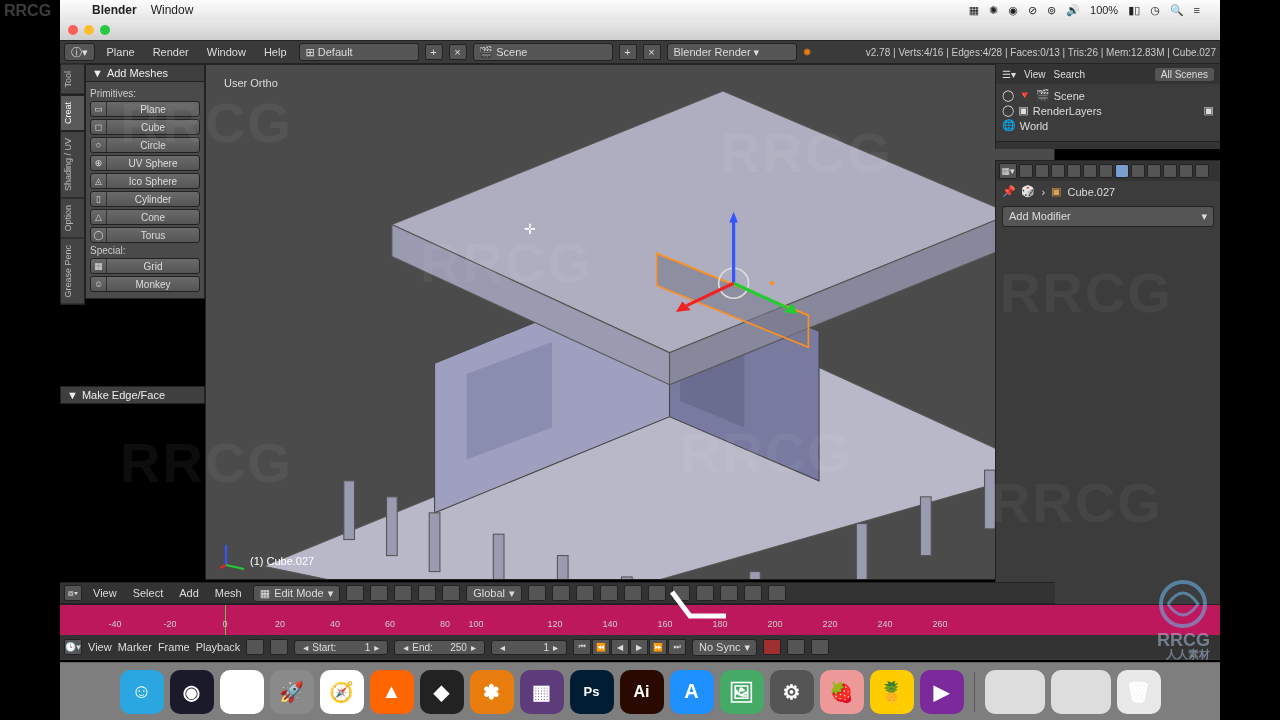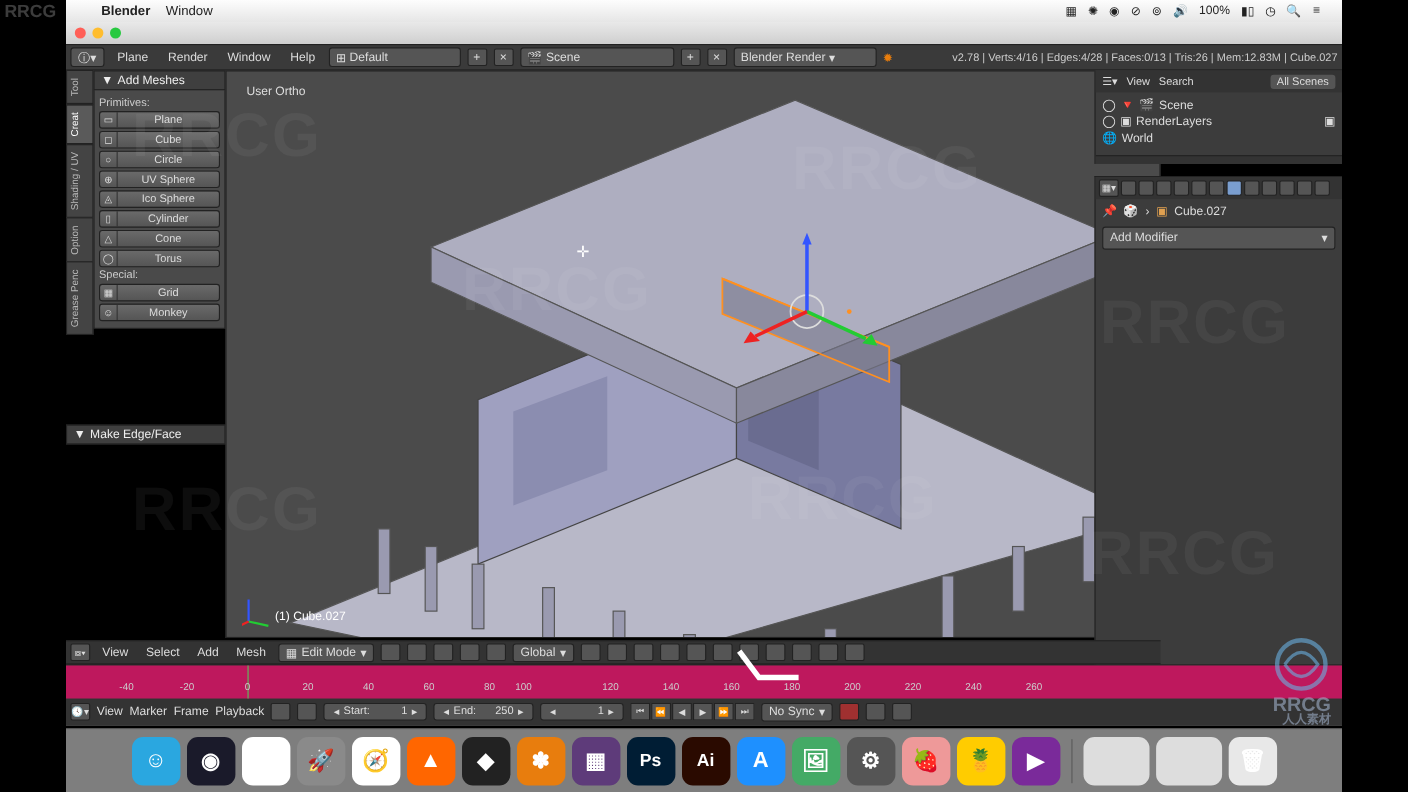--- a/index.html
+++ b/index.html
@@ -423,21 +423,21 @@
   <div id="dock-icons" style="display:flex;gap:6px;align-items:center;">
       <div class="dock-icon" style="background: rgb(42, 167, 224);">☺</div>
       <div class="dock-icon" style="background: rgb(26, 26, 42);">◉</div>
       <div class="dock-icon" style="background: rgb(255, 255, 255);">◯</div>
       <div class="dock-icon" style="background: rgb(138, 138, 138);">🚀</div>
       <div class="dock-icon" style="background: rgb(255, 255, 255);">🧭</div>
       <div class="dock-icon" style="background: rgb(255, 102, 0);">▲</div>
       <div class="dock-icon" style="background: rgb(34, 34, 34);">◆</div>
       <div class="dock-icon" style="background: rgb(232, 125, 13);">✽</div>
       <div class="dock-icon" style="background: rgb(94, 59, 122);">▦</div>
-      <div class="dock-icon" style="background: rgb(0, 29, 52); font-size: 16px; font-family: Arial;">Ps</div>
+      <div class="dock-icon" style="background: rgb(0, 29, 52); font-size: 13px; font-family: Arial;">Ps</div>
       <div class="dock-icon" style="background: rgb(42, 10, 0); font-size: 16px; font-family: Arial;">Ai</div>
       <div class="dock-icon" style="background: rgb(30, 144, 255);">A</div>
       <div class="dock-icon" style="background: rgb(68, 170, 102);">🖼</div>
       <div class="dock-icon" style="background: rgb(85, 85, 85);">⚙</div>
       <div class="dock-icon" style="background: rgb(238, 153, 153);">🍓</div>
       <div class="dock-icon" style="background: rgb(255, 204, 0);">🍍</div>
       <div class="dock-icon" style="background: rgb(122, 42, 154);">▶</div>
     </div>
   <div class="dock-sep"></div>
   <div class="dock-icon" style="background:#ddd;width:60px;"></div>

